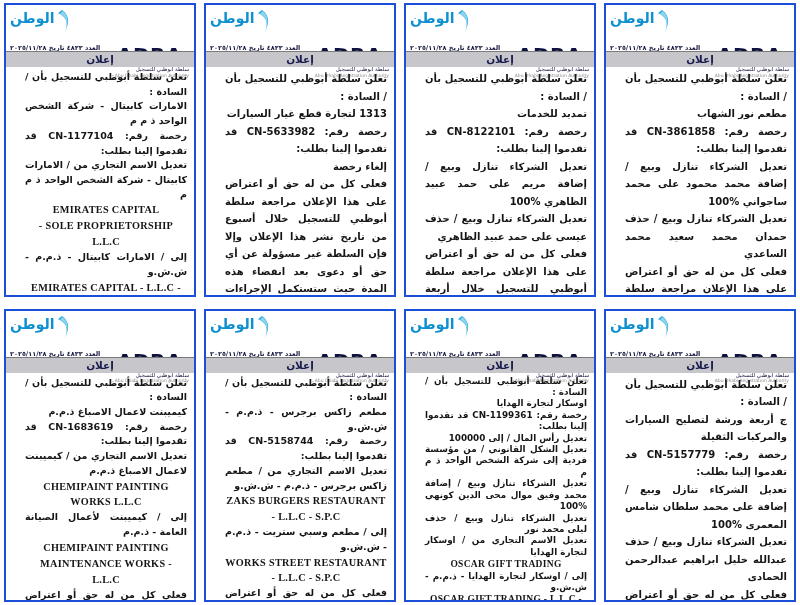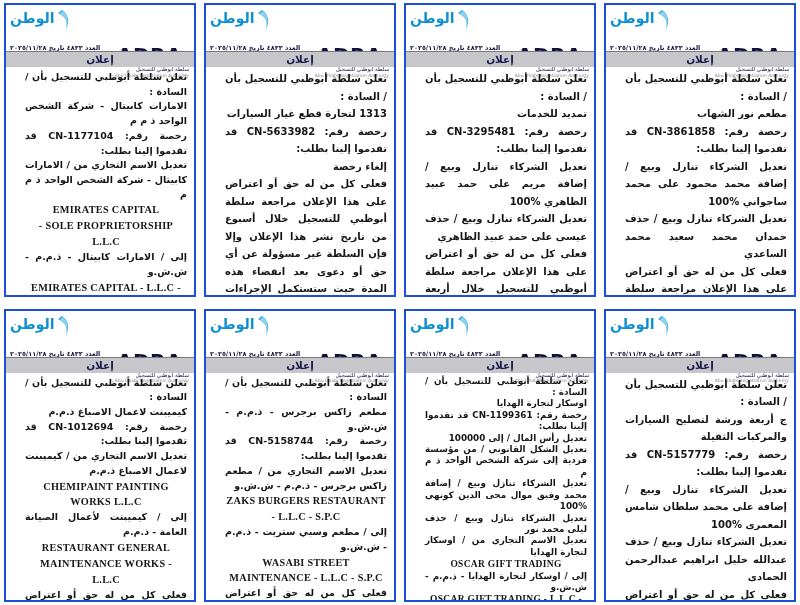--- a/index.html
+++ b/index.html
@@ -125,21 +125,21 @@
           <span class="adra-logo" style="color: rgb(16, 18, 62);">ADRA</span><span class="adra-dot" style="background: rgb(91, 74, 160);"></span>
         </div>
         <div class="adra-sub-ar" style="color: rgb(16, 18, 62);">سلطة أبوظبي للتسجيل</div>
         <div class="adra-sub-en">Abu Dhabi Registration Authority</div>
       </div>
     </div>
     <div class="banner" style="background: rgb(199, 198, 203); color: rgb(25, 27, 78);">إعلان</div>
     <div class="body">
         <div class="line-ar">تعلن سلطة أبوظبي للتسجيل بأن / السادة :</div>
         <div class="line-ar">تمديد للخدمات</div>
-        <div class="line-ar">رخصة رقم: CN-3295481 قد تقدموا إلينا بطلب:</div>
+        <div class="line-ar">رخصة رقم: CN-8122101 قد تقدموا إلينا بطلب:</div>
         <div class="line-ar">تعديل الشركاء تنازل وبيع / إضافة مريم على حمد عبيد الظاهري %100</div>
         <div class="line-ar">تعديل الشركاء تنازل وبيع / حذف عيسى على حمد عبيد الظاهري</div>
         <div class="line-ar">فعلى كل من له حق أو اعتراض على هذا الإعلان مراجعة سلطة أبوظبي للتسجيل خلال أربعة عشر يوما من تاريخ نشر هذا الإعلان وإلا فإن السلطة غير مسؤولة عن أي حق أو دعوى بعد انقضاء هذه المدة حيث ستستكمل الإجراءات المطلوبة</div>
       </div>
   </div>
 
   <div class="card d1">
     <div class="card-header">
       <div class="watan-block">
         <div class="watan-row">
@@ -191,25 +191,25 @@
           <span class="adra-logo" style="color: rgb(16, 18, 62);">ADRA</span><span class="adra-dot" style="background: rgb(91, 74, 160);"></span>
         </div>
         <div class="adra-sub-ar" style="color: rgb(16, 18, 62);">سلطة أبوظبي للتسجيل</div>
         <div class="adra-sub-en">Abu Dhabi Registration Authority</div>
       </div>
     </div>
     <div class="banner" style="background: rgb(199, 198, 203); color: rgb(25, 27, 78);">إعلان</div>
     <div class="body">
         <div class="line-ar">تعلن سلطة أبوظبي للتسجيل بأن / السادة :</div>
         <div class="line-ar">كيميبنت لاعمال الاصباغ ذ.م.م</div>
-        <div class="line-ar">رخصة رقم: CN-1012694 قد تقدموا إلينا بطلب:</div>
+        <div class="line-ar">رخصة رقم: CN-1683619 قد تقدموا إلينا بطلب:</div>
         <div class="line-ar">تعديل الاسم التجاري من / كيميبنت لاعمال الاصباغ ذ.م.م</div>
         <div class="line-latin">CHEMIPAINT PAINTING WORKS L.L.C</div>
         <div class="line-ar">إلى / كيميبنت لأعمال الصيانة العامة - ذ.م.م</div>
-        <div class="line-latin">RESTAURANT GENERAL</div>
+        <div class="line-latin">CHEMIPAINT PAINTING</div>
         <div class="line-latin">MAINTENANCE WORKS - L.L.C</div>
         <div class="line-ar">فعلى كل من له حق أو اعتراض على هذا الإعلان مراجعة سلطة أبوظبي للتسجيل خلال يوم واحد من تاريخ نشر هذا الإعلان وإلا فإن السلطة غير مسؤولة عن أي حق أو دعوى بعد انقضاء هذه المدة حيث ستستكمل الإجراءات المطلوبة</div>
       </div>
   </div>
 
   <div class="card d2">
     <div class="card-header">
       <div class="watan-block">
         <div class="watan-row">
           <span class="watan-logo" style="color: rgb(14, 143, 208);">الوطن</span>
@@ -231,21 +231,21 @@
       </div>
     </div>
     <div class="banner" style="background: rgb(199, 198, 203); color: rgb(25, 27, 78);">إعلان</div>
     <div class="body">
         <div class="line-ar">تعلن سلطة أبوظبي للتسجيل بأن / السادة :</div>
         <div class="line-ar">مطعم زاكس برجرس - ذ.م.م - ش.ش.و</div>
         <div class="line-ar">رخصة رقم: CN-5158744 قد تقدموا إلينا بطلب:</div>
         <div class="line-ar">تعديل الاسم التجاري من / مطعم زاكس برجرس - ذ.م.م - ش.ش.و</div>
         <div class="line-latin">ZAKS BURGERS RESTAURANT - L.L.C - S.P.C</div>
         <div class="line-ar">إلى / مطعم وسبي ستريت - ذ.م.م - ش.ش.و</div>
-        <div class="line-latin">WASABI STREET MAINTENANCE - L.L.C - S.P.C</div>
+        <div class="line-latin">WORKS STREET RESTAURANT - L.L.C - S.P.C</div>
         <div class="line-ar">فعلى كل من له حق أو اعتراض على هذا الإعلان مراجعة سلطة أبوظبي للتسجيل خلال يوم واحد من تاريخ نشر هذا الإعلان وإلا فإن السلطة غير مسؤولة عن أي حق أو دعوى بعد انقضاء هذه المدة حيث ستستكمل الإجراءات المطلوبة</div>
       </div>
   </div>
 
   <div class="card d3">
     <div class="card-header">
       <div class="watan-block">
         <div class="watan-row">
           <span class="watan-logo" style="color: rgb(14, 143, 208);">الوطن</span>
           <span class="swoosh">

